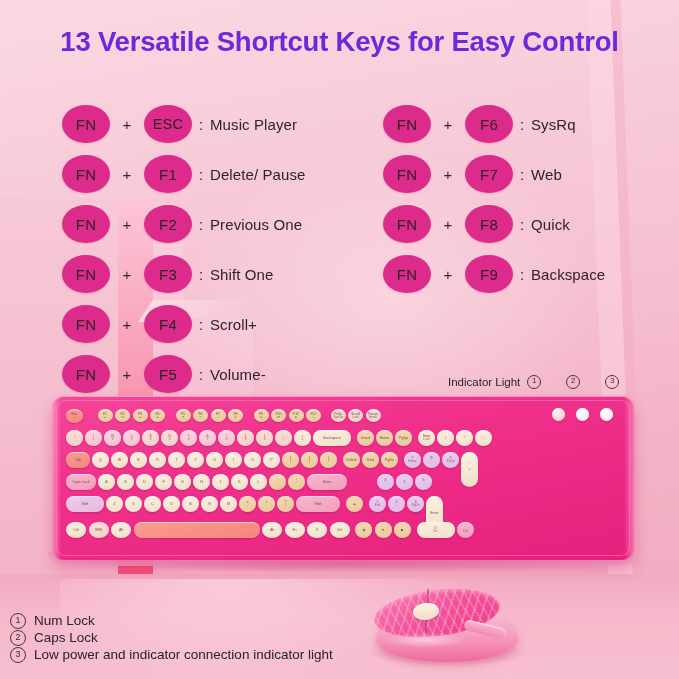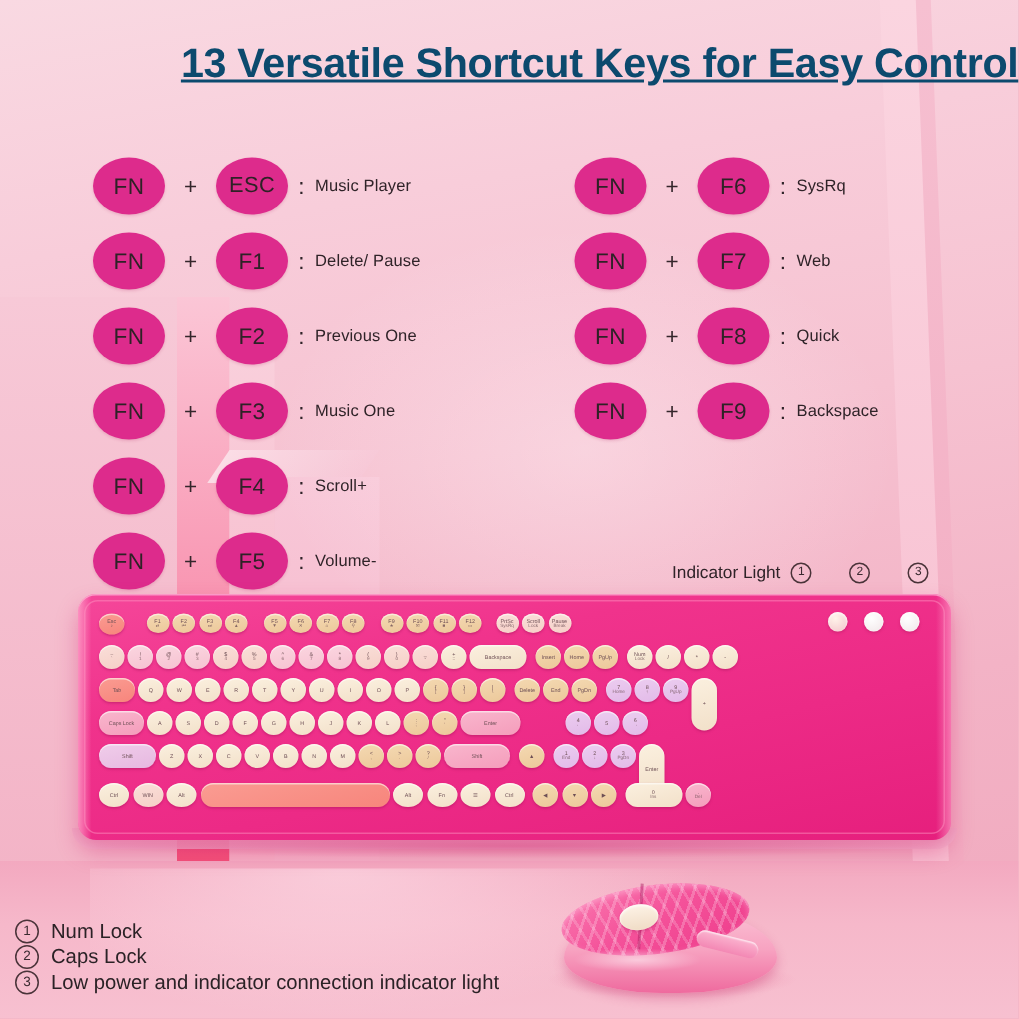--- a/index.html
+++ b/index.html
@@ -54,23 +54,23 @@
     position:absolute;left:60px;bottom:0;width:420px;height:100px;
     background:radial-gradient(ellipse at 40% 0%, rgba(255,230,238,.55), rgba(255,230,238,0) 70%);
   }
   .bg-glow{
     position:absolute;left:180px;top:150px;width:420px;height:300px;
     background:radial-gradient(ellipse at center, rgba(255,245,249,.35), rgba(255,245,249,0) 70%);
   }
 
   
   .title{
-    position:absolute;left:0;right:0;top:26px;text-align:right;
-    font-size:27.5px;font-weight:bold;color:#0c4a6e;
-    letter-spacing:-0.2px;white-space:nowrap;text-decoration:underline;
+    position:absolute;left:0;right:0;top:26px;text-align:center;
+    font-size:27.5px;font-weight:bold;color:#6d28d9;
+    letter-spacing:-0.2px;white-space:nowrap;
   }
   .subtitle{
     position:absolute;left:0;right:0;top:62px;text-align:center;
     font-size:13.2px;color:#ef6fa4;letter-spacing:.15px;white-space:nowrap;
   }
 
   
   .col{position:absolute;}
   .col-left{left:62px;top:99px;}
   .col-right{left:383px;top:99px;}
@@ -79,21 +79,21 @@
     width:48px;height:38px;border-radius:50%;
     background:#dd2b8c;
     display:flex;align-items:center;justify-content:center;
     font-size:15px;color:#2e2226;letter-spacing:.3px;
     box-shadow:0 1px 2px rgba(170,20,90,.18);
     flex:none;
   }
   .key.esc{font-size:14.5px;}
   .plus{width:34px;text-align:center;font-size:15px;color:#34262b;flex:none;}
   .colon{width:18px;text-align:center;font-size:15px;color:#2f2328;flex:none;}
-  .act{font-size:11px;color:#2f2328;white-space:nowrap;letter-spacing:.1px;text-align:center;}
+  .act{font-size:15px;color:#2f2328;white-space:nowrap;letter-spacing:.1px;text-align:center;}
 
   
   .ind-wrap{position:absolute;left:448px;top:375px;display:flex;align-items:center;gap:7px;}
   .ind-label{font-size:11.5px;color:#2f2328;}
   .circ-num{
     width:12px;height:12px;border-radius:50%;border:1px solid #4a3339;
     font-size:8px;line-height:10px;text-align:center;color:#3a2a30;
     display:inline-block;
   }
   .ind-gap{width:11px;}
@@ -251,21 +251,21 @@
         <div class="plus">+</div>
         <div class="key">F2</div>
         <div class="colon">:</div>
         <div class="act">Previous One</div>
       </div>
       <div class="row">
         <div class="key">FN</div>
         <div class="plus">+</div>
         <div class="key">F3</div>
         <div class="colon">:</div>
-        <div class="act">Music One</div>
+        <div class="act">Shift One</div>
       </div>
       <div class="row">
         <div class="key">FN</div>
         <div class="plus">+</div>
         <div class="key">F4</div>
         <div class="colon">:</div>
         <div class="act">Scroll+</div>
       </div>
       <div class="row">
         <div class="key">FN</div>

